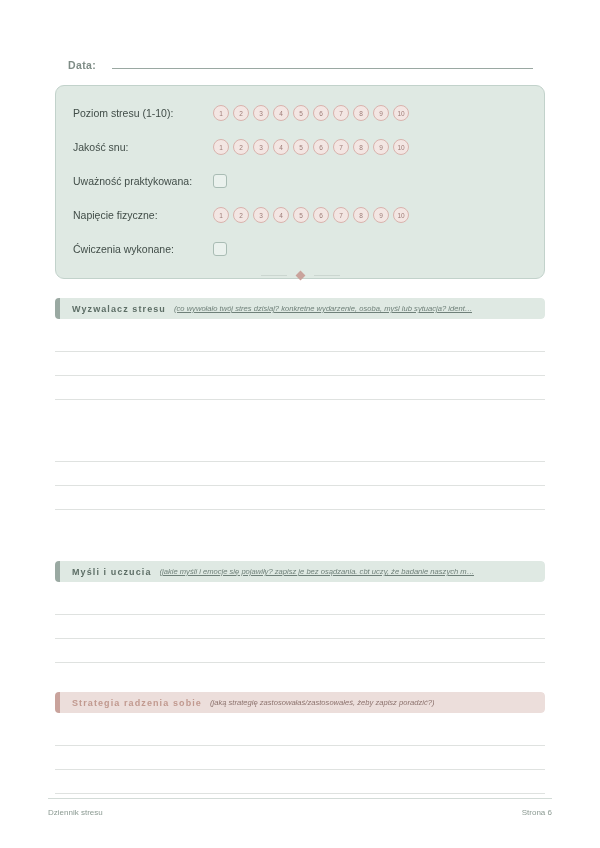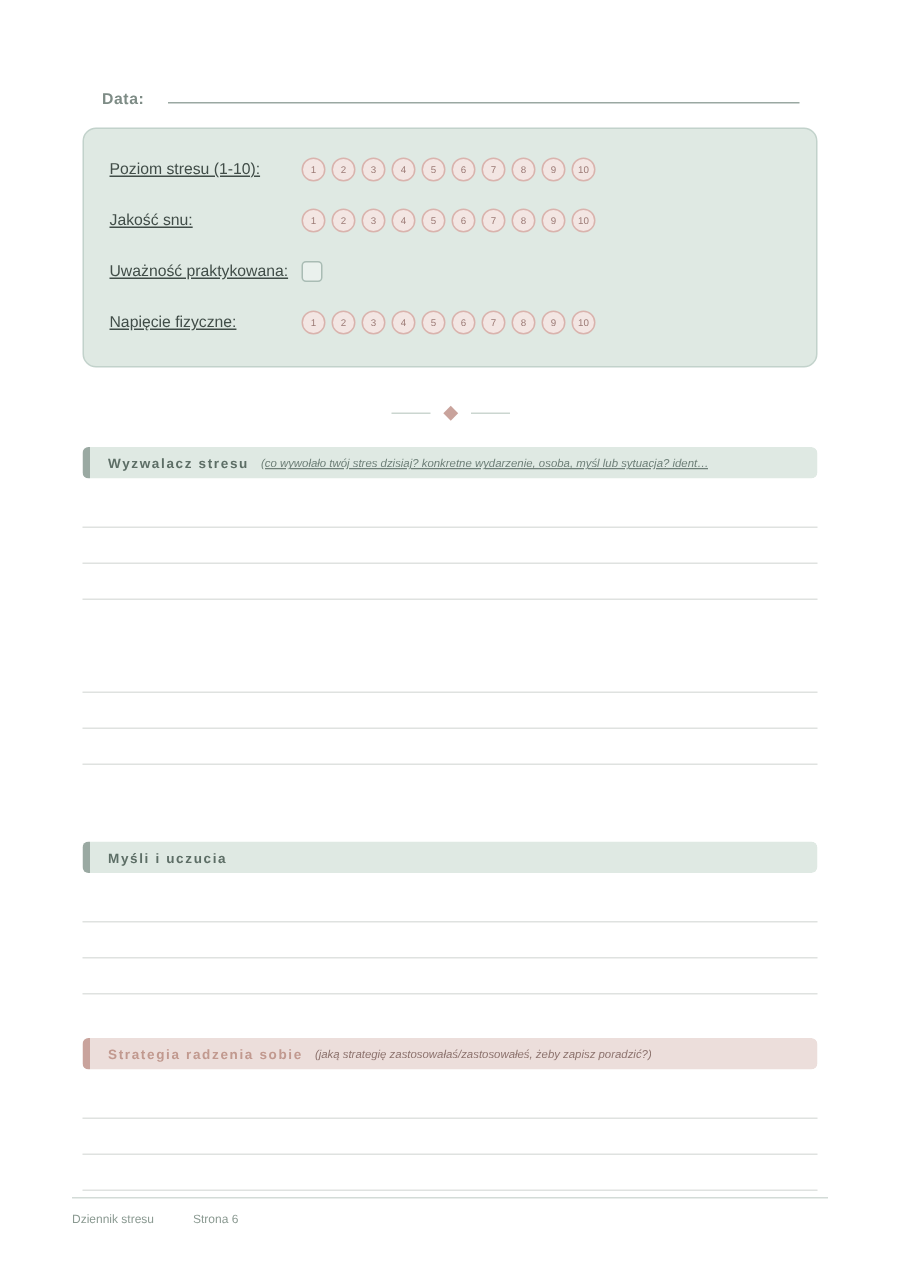--- a/index.html
+++ b/index.html
@@ -61,23 +61,22 @@
   }
   .metric-row {
     display: flex;
     align-items: center;
     height: 34px;
     padding-left: 17px;
   }
   .metric-label {
     font-size: 10.5px;
     color: #414d48;
-    width: 128px;
-    white-space: nowrap;
-    text-decoration: underline;
+    width: 140px;
+    white-space: nowrap;
   }
   .scale {
     display: flex;
     gap: 4px;
   }
   .scale-dot {
     width: 16px;
     height: 16px;
     border-radius: 50%;
     border: 1px solid #d9b3ad;
@@ -184,21 +183,21 @@
 
   
   .footer {
     position: absolute;
     left: 48px;
     top: 798px;
     width: 504px;
     border-top: 1px solid #d3dbd7;
     padding-top: 9px;
     display: flex;
-    justify-content: flex-start;
+    justify-content: space-between;
     font-size: 8px;
     color: #8b9ا9 2;
     color: #8b9a92;
     gap: 26px;
   }
 </style>
 </head>
 <body>
 
 <div class="page">
@@ -251,20 +250,24 @@
           <span class="scale-dot">3</span>
           <span class="scale-dot">4</span>
           <span class="scale-dot">5</span>
           <span class="scale-dot">6</span>
           <span class="scale-dot">7</span>
           <span class="scale-dot">8</span>
           <span class="scale-dot">9</span>
           <span class="scale-dot">10</span>
         </div>
       </div>
+      <div class="metric-row">
+        <span class="metric-label">Ćwiczenia wykonane:</span>
+        <span class="checkbox"></span>
+      </div>
     </div>
 
   <div class="ornament">
     <span class="orn-line"></span>
     <span class="orn-diamond"></span>
     <span class="orn-line"></span>
   </div>
 
   <div id="sections-host">
       <div class="section v-green" style="top: 298px;">
@@ -286,20 +289,21 @@
           <div class="write-line"></div>
           <div class="write-line"></div>
           <div class="write-line"></div>
         </div>
       </div>
       <div class="section v-green" style="top: 561px;">
         <div class="sec-header">
           <span class="sec-accent"></span>
           <div class="sec-band">
             <span class="sec-title">Myśli i uczucia</span>
+            <span class="sec-prompt">(jakie myśli i emocje się pojawiły? zapisz je bez osądzania. cbt uczy, że badanie naszych m…</span>
           </div>
         </div>
         <div class="write-lines">
           <div class="write-line"></div>
           <div class="write-line"></div>
           <div class="write-line"></div>
         </div>
       </div>
       <div class="section v-rose" style="top: 692px;">
         <div class="sec-header">

